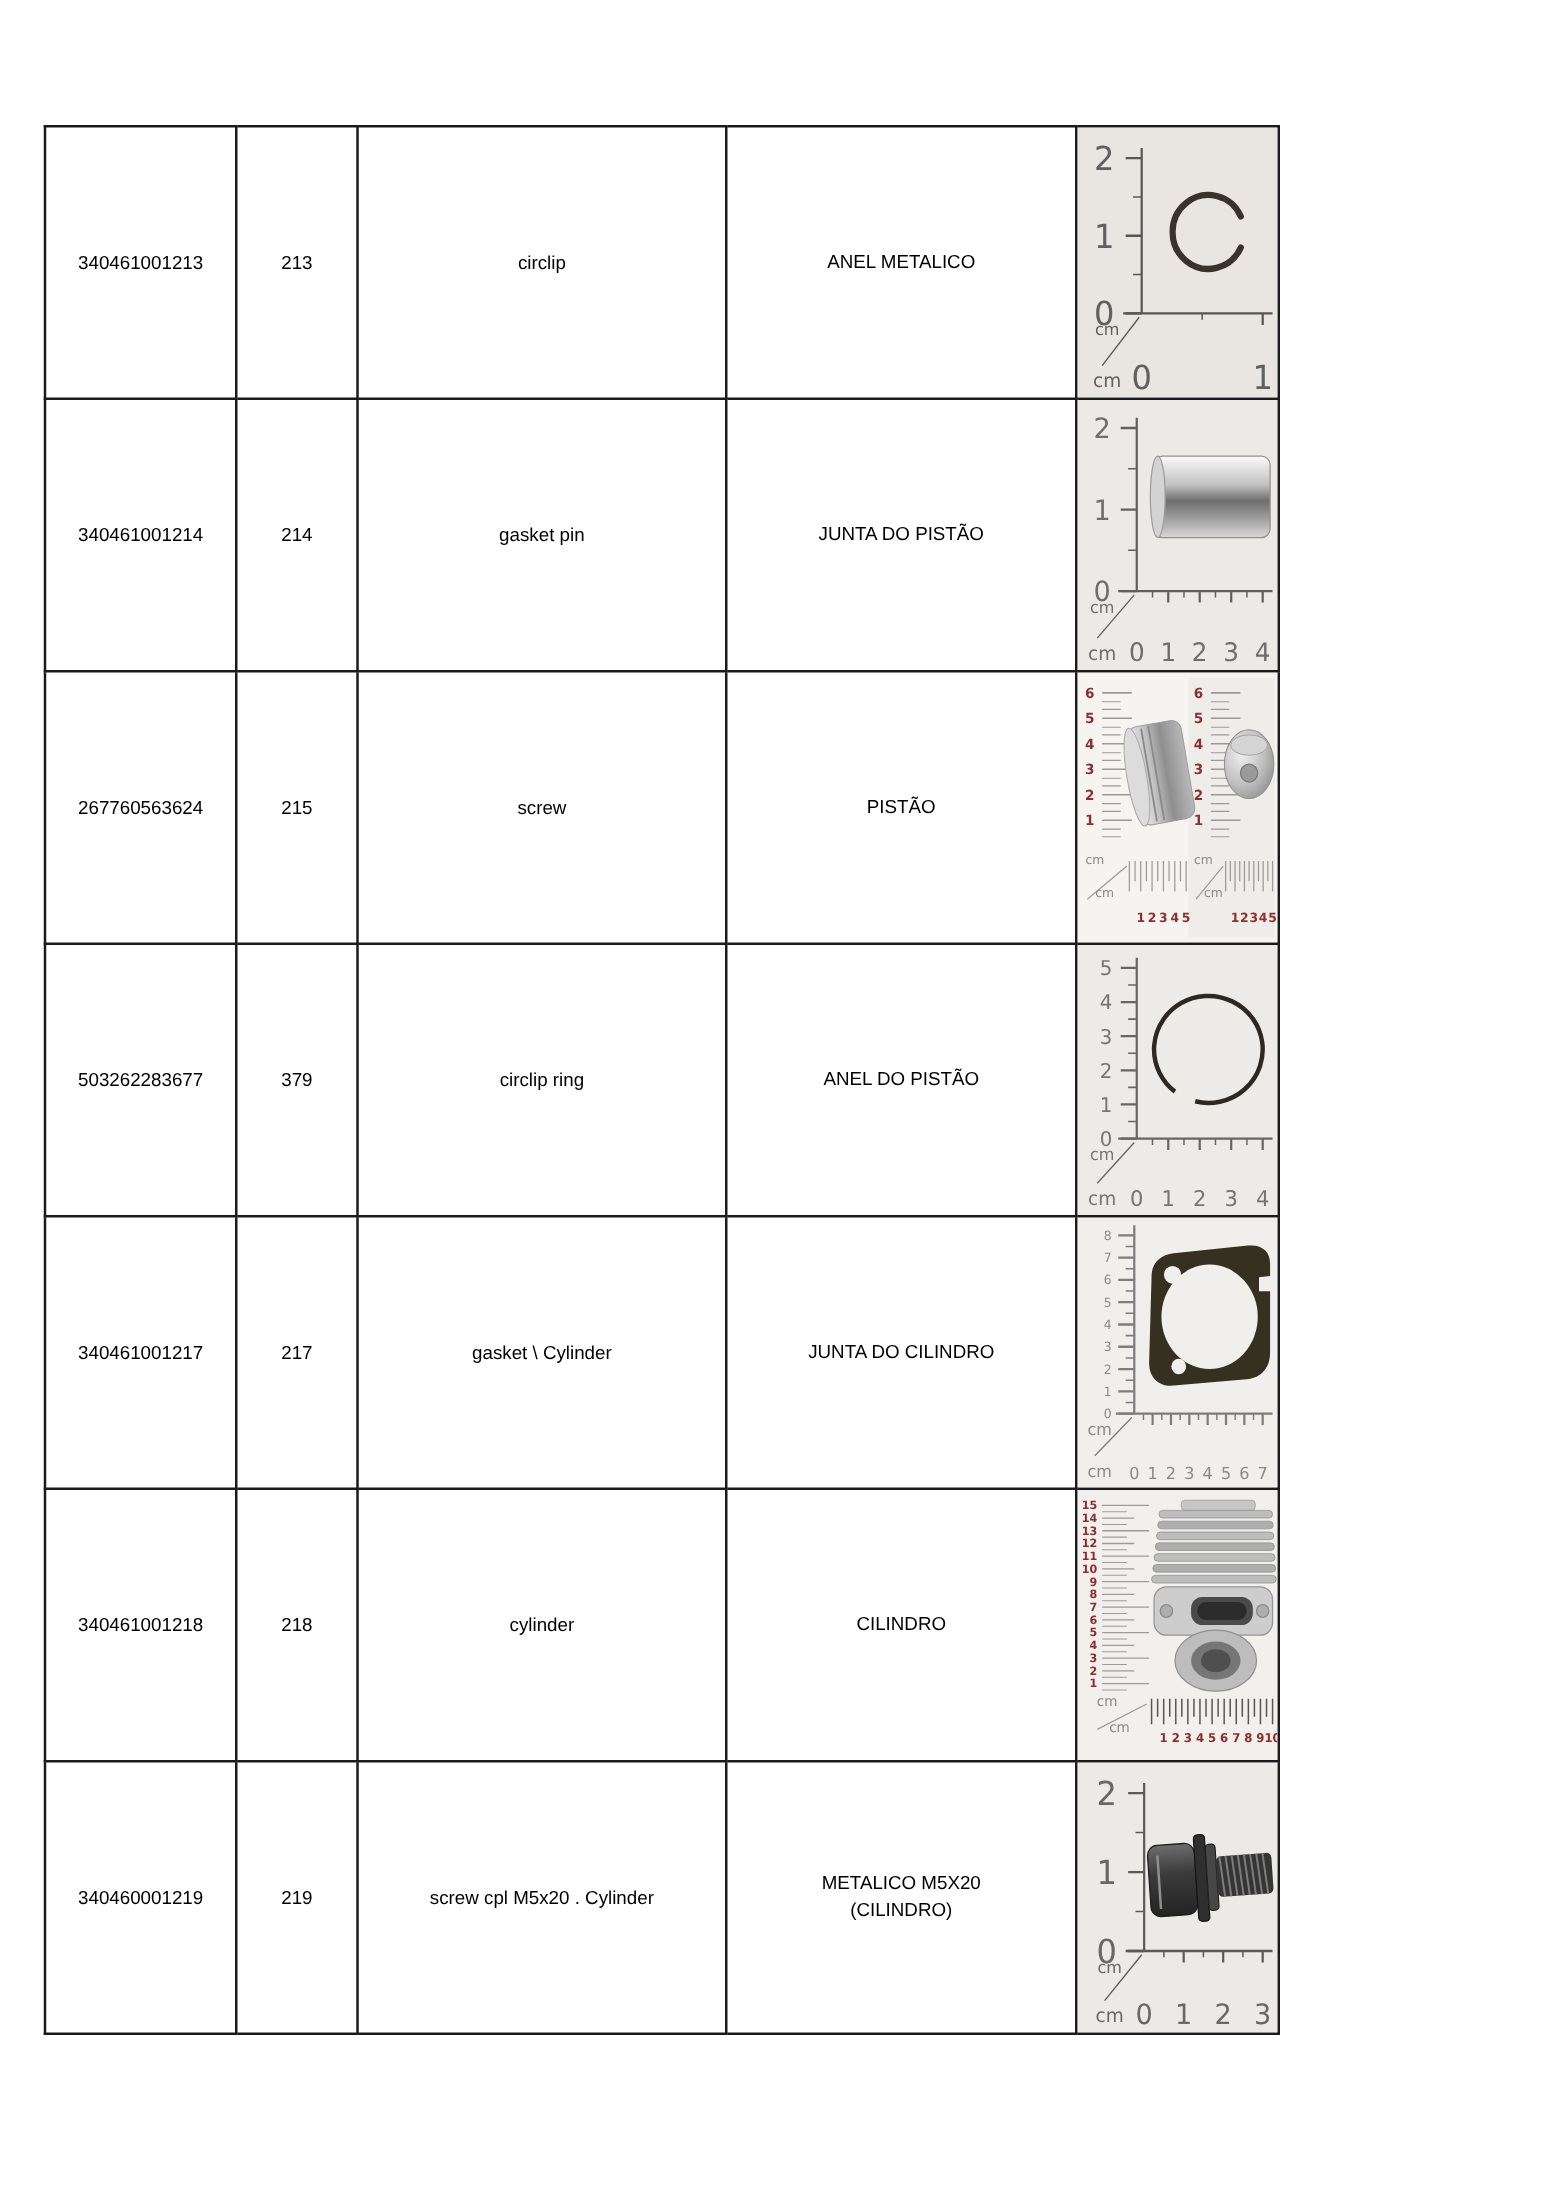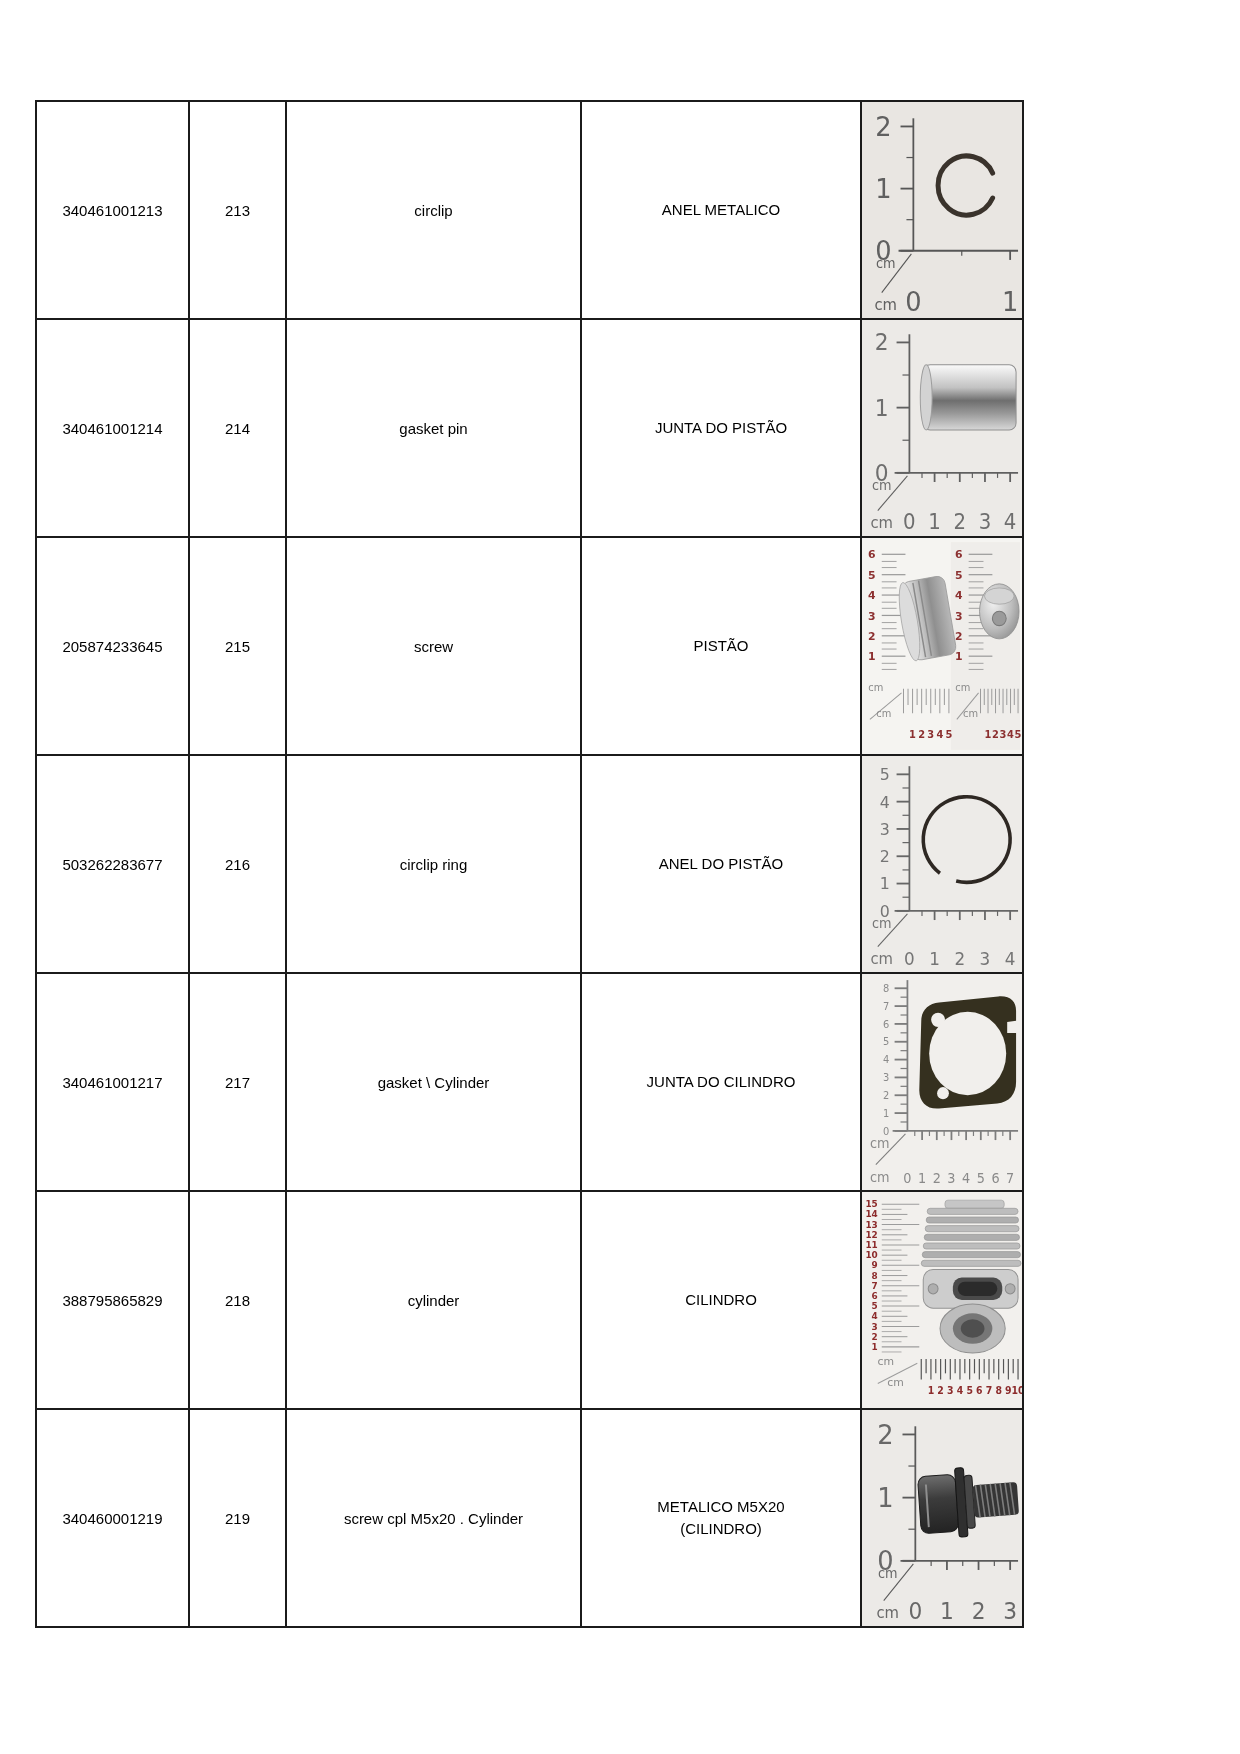--- a/index.html
+++ b/index.html
@@ -100,21 +100,21 @@
                   <stop offset="0.75" stop-color="#9a9a9a"></stop>
                   <stop offset="1" stop-color="#d8d8d8"></stop>
                 </linearGradient>
               </defs>
               <rect x="62" y="44" width="94" height="64" rx="7" fill="url(#pin1)" stroke="#909090" stroke-width="1"></rect>
               <ellipse cx="65" cy="76" rx="6" ry="32" fill="#d3d3d3" stroke="#9d9d9d" stroke-width="1"></ellipse>
             </svg>
           </td>
         </tr>
         <tr>
-          <td>205874233645</td>
+          <td>267760563624</td>
           <td>215</td>
           <td>screw</td>
           <td>
             <div class="pt-line">PISTÃO</div>
           </td>
           <td class="img-cell">
             <svg viewBox="0 0 162 212" preserveAspectRatio="none">
               <rect x="0" y="0" width="162" height="212" fill="#f5f4f1"></rect>
               <rect x="90" y="4" width="70" height="204" fill="#efedea"></rect>
               <text x="10" y="20" font-size="11" fill="#8c3030" text-anchor="middle" font-weight="bold" font-family="&quot;DejaVu Sans&quot;,sans-serif">6</text>
@@ -223,21 +223,21 @@
                 <line x1="64" y1="41" x2="64" y2="116" stroke="#8a8a8a" stroke-width="1.5"></line>
               </g>
               <ellipse cx="139" cy="72" rx="20" ry="27" fill="url(#prg2)" stroke="#8d8d8d" stroke-width="0.8"></ellipse>
               <ellipse cx="139" cy="57" rx="15" ry="8" fill="#d4d4d4" stroke="#9e9e9e" stroke-width="0.7"></ellipse>
               <circle cx="139" cy="79" r="7" fill="#9a9a9a" stroke="#787878" stroke-width="1"></circle>
             </svg>
           </td>
         </tr>
         <tr>
           <td>503262283677</td>
-          <td>216</td>
+          <td>379</td>
           <td>circlip ring</td>
           <td>
             <div class="pt-line">ANEL DO PISTÃO</div>
           </td>
           <td class="img-cell">
             <svg viewBox="0 0 162 212" preserveAspectRatio="none">
               <rect x="0" y="0" width="162" height="212" fill="#edebe8"></rect>
               <line x1="48" y1="10" x2="48" y2="152" stroke="#666666" stroke-width="1.8"></line>
               <line x1="35" y1="18" x2="48" y2="18" stroke="#666666" stroke-width="1.8"></line>
               <text x="23.2" y="23.759999999999998" font-size="16" fill="#757575" text-anchor="middle" font-weight="normal" font-family="&quot;DejaVu Sans&quot;,sans-serif">5</text>
@@ -341,21 +341,21 @@
               <line x1="14" y1="187" x2="44" y2="157" stroke="#7d7d7d" stroke-width="1.1"></line>
               <text x="18" y="204" font-size="13" fill="#8a8a8a" text-anchor="middle" font-weight="normal" font-family="&quot;DejaVu Sans&quot;,sans-serif">cm</text>
               <path d="M60,46 C60,36 67,29 78,28 L138,22 C150,21 156,27 156,36 L156,46 L147,47 L147,58 L156,58 L156,106 C156,118 149,126 137,127 L78,132 C66,133 58,126 58,114 Z" fill="#35301f"></path>
               <ellipse cx="107" cy="78" rx="39" ry="41" fill="#f1efec"></ellipse>
               <circle cx="77" cy="45" r="7" fill="#f1efec"></circle>
               <circle cx="82" cy="117" r="6" fill="#f1efec"></circle>
             </svg>
           </td>
         </tr>
         <tr>
-          <td>388795865829</td>
+          <td>340461001218</td>
           <td>218</td>
           <td>cylinder</td>
           <td>
             <div class="pt-line">CILINDRO</div>
           </td>
           <td class="img-cell">
             <svg viewBox="0 0 162 212" preserveAspectRatio="none">
               <rect x="0" y="0" width="162" height="212" fill="#f2f0ed"></rect>
               <text x="16" y="15" font-size="9" fill="#8d2c2c" text-anchor="end" font-weight="bold" font-family="&quot;DejaVu Sans&quot;,sans-serif">15</text>
               <line x1="20" y1="12" x2="58" y2="12" stroke="#9c9c9c" stroke-width="1"></line>

